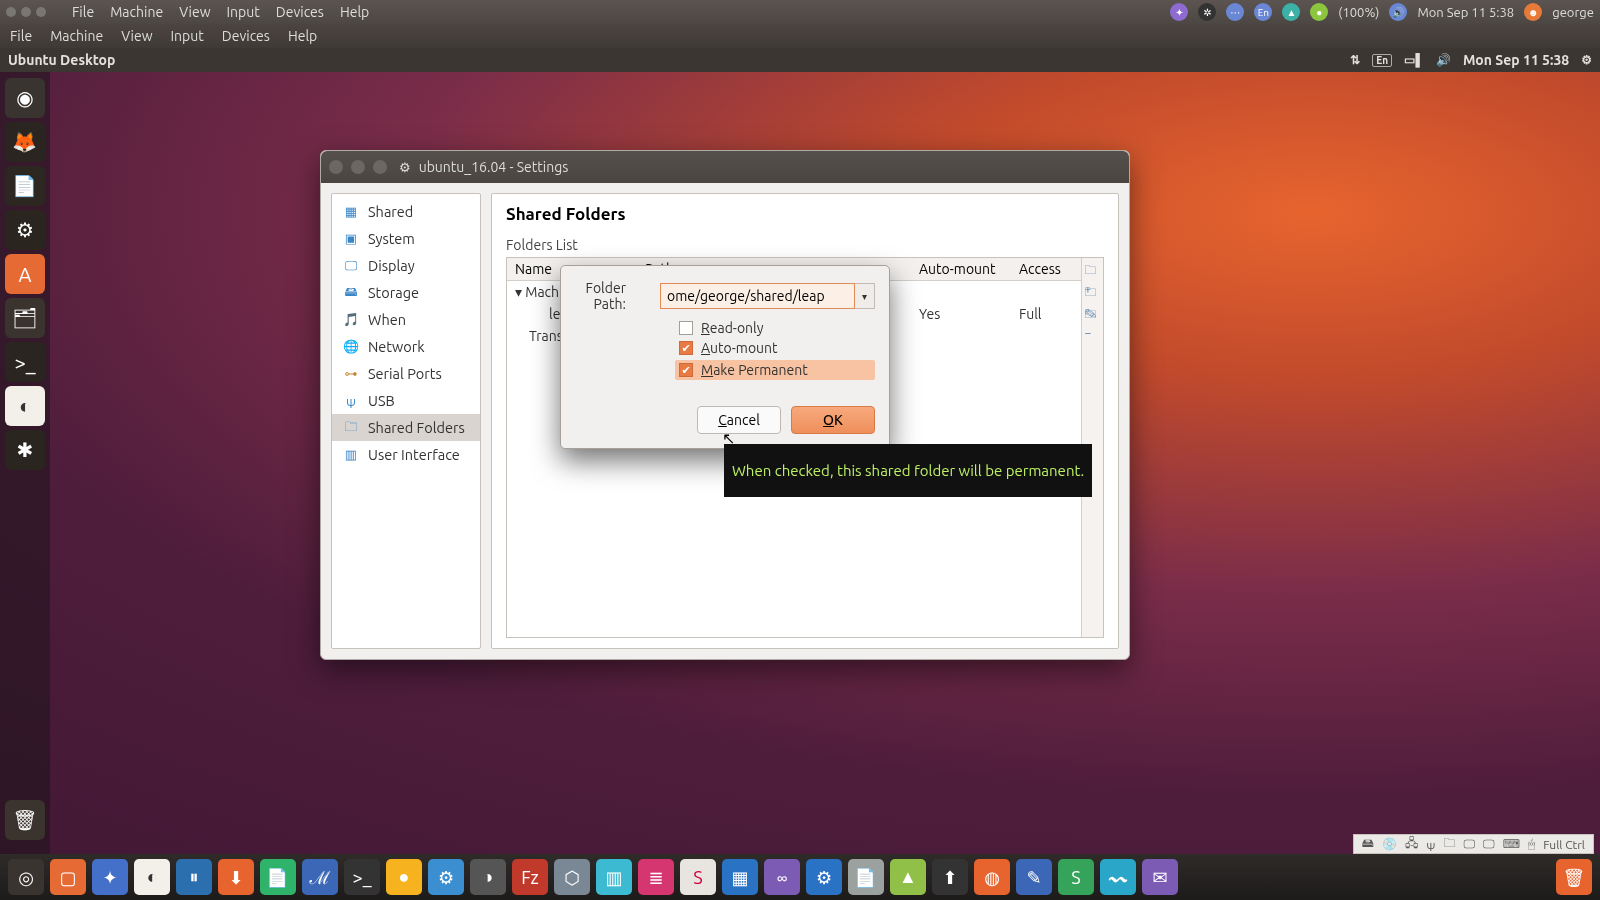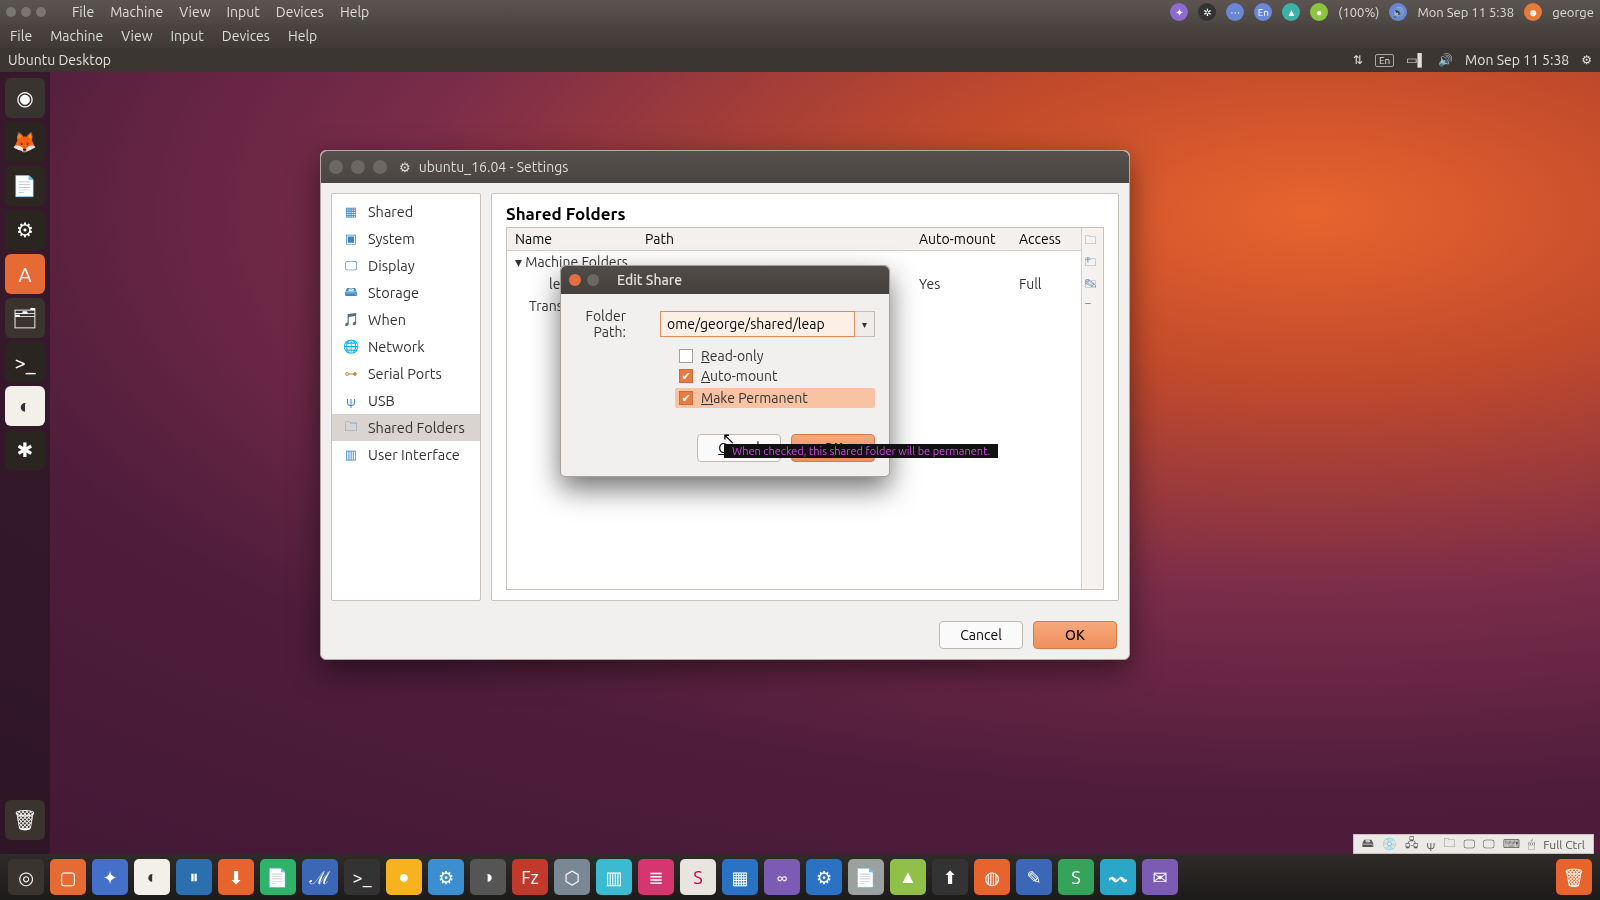--- a/index.html
+++ b/index.html
@@ -19,21 +19,21 @@
 
   
   .guest-menubar { position: absolute; top: 24px; left:0; right:0; height:24px;
     background: linear-gradient(#4b4440,#403a37); color:#ddd; display:flex; align-items:center;
     padding: 0 10px; gap:18px; font-size:14px; z-index:9;}
   .guest-menubar .menuitem{cursor:default;}
 
   
   .ubuntu-panel{ position:absolute; top:48px; left:0; right:0; height:24px;
     background:#3b3632; color:#e4e0dc; display:flex; align-items:center; padding:0 8px;
-    font-size:14px; z-index:8; font-weight:400;}
+    font-size:14px; z-index:8; font-weight:700;}
   .ubuntu-panel .spacer{flex:1;}
   .ubuntu-panel .tray{display:flex; gap:12px; align-items:center;}
   .ubuntu-panel .ind{font-size:12px;}
   .ubuntu-panel .en{border:1px solid #aaa; border-radius:2px; padding:0 3px; font-size:10px;}
 
   
   .desktop{ position:absolute; top:72px; left:0; right:0; bottom:46px;
     background: radial-gradient(ellipse 140% 120% at 82% 18%, #e7642e 0%, #c14a2c 18%, #7b2d49 40%, #4f1d3c 62%, #3e1733 100%);
     z-index:1;}
 
@@ -100,22 +100,22 @@
   .combo input{flex:1; height:26px; border:1px solid #e08a56; background:#fcefe5; padding:0 6px; font-size:14px;}
   .combo .drop{width:20px;border:1px solid #c2bbb4;border-left:none;background:#efece9;display:flex;align-items:center;justify-content:center;font-size:10px;}
   .txt{flex:1;height:26px;border:1px solid #c0bab3;padding:0 6px;font-size:14px;background:#fff;}
   .check-row{display:flex;align-items:center;gap:8px;margin:4px 0 4px 104px;}
   .chk{width:14px;height:14px;border:1px solid #a59e97;background:#fff;display:inline-flex;align-items:center;justify-content:center;font-size:11px;color:#fff;}
   .chk.on{background:#e87b43;border-color:#d06a37;}
   .check-row.hl{background:#f7c3a3; padding:2px 4px; margin-left:100px; border-radius:2px;}
   .dlg-footer{display:flex;justify-content:flex-end;gap:10px;padding:10px 14px 14px;}
 
   
-  .tooltip{position:absolute; top:444px; left:724px; background:#111; color:#d946ef;
-    font-size:11px; padding:1px 8px; z-index:60; white-space:nowrap;}
+  .tooltip{position:absolute; top:444px; left:724px; background:#111; color:#bef264;
+    font-size:15px; padding:18px 8px; z-index:60; white-space:nowrap;}
 
   
   .cursor{position:absolute; top:429px; left:722px; z-index:70; pointer-events:none; font-size:16px; color:#000;}
 
   
   .host-dock{position:absolute; left:0; right:0; bottom:0; height:46px;
     background:linear-gradient(#2e2b29,#1d1b1a); z-index:100; display:flex; align-items:center;
     padding:0 8px; gap:6px;}
   .dock-tile{width:36px;height:36px;border-radius:5px;display:flex;align-items:center;justify-content:center;font-size:18px;color:#fff;}
   .host-dock .spacer{flex:1;}
@@ -241,20 +241,21 @@
           <span class="ni ni-shf">🗀</span>
           <span>Shared Folders</span>
         </div>
       <div class="nav-item">
           <span class="ni ni-ui">▥</span>
           <span>User Interface</span>
         </div>
     </div>
     <div class="settings-main">
       <h2>Shared Folders</h2>
+      <div class="folders-label">Folders List</div>
       <div class="folders-table">
         <div class="ft-body">
           <div class="ft-head">
             <div class="col-name">Name</div>
             <div class="col-path">Path</div>
             <div class="col-am">Auto-mount</div>
             <div class="col-acc">Access</div>
           </div>
           <div class="ft-row">
             <div class="col-name" style="width:auto">▾ <span>Machine Folders</span></div>
@@ -270,33 +271,23 @@
           </div>
         </div>
         <div class="ft-side">
           <span class="sbtn">🗀+</span>
           <span class="sbtn">🗀✎</span>
           <span class="sbtn">🗀−</span>
         </div>
       </div>
     </div>
   </div>
-  <div class="settings-footer">
-    <button class="btn">Cancel</button>
-    <button class="btn primary">OK</button>
-  </div>
 </div>
 
 <div class="dialog">
-  <div class="dlg-title">
-    <span class="wbtn red"></span>
-    <span class="wbtn grey"></span>
-    <span style="width:6px"></span>
-    <span>Edit Share</span>
-  </div>
   <div class="dlg-body">
     <div class="field-row">
       <label>Folder Path:</label>
       <div class="combo">
         <input value="ome/george/shared/leap" style="">
         <div class="drop">▾</div>
       </div>
     </div>
     <div class="check-row">
       <span class="chk"></span>

